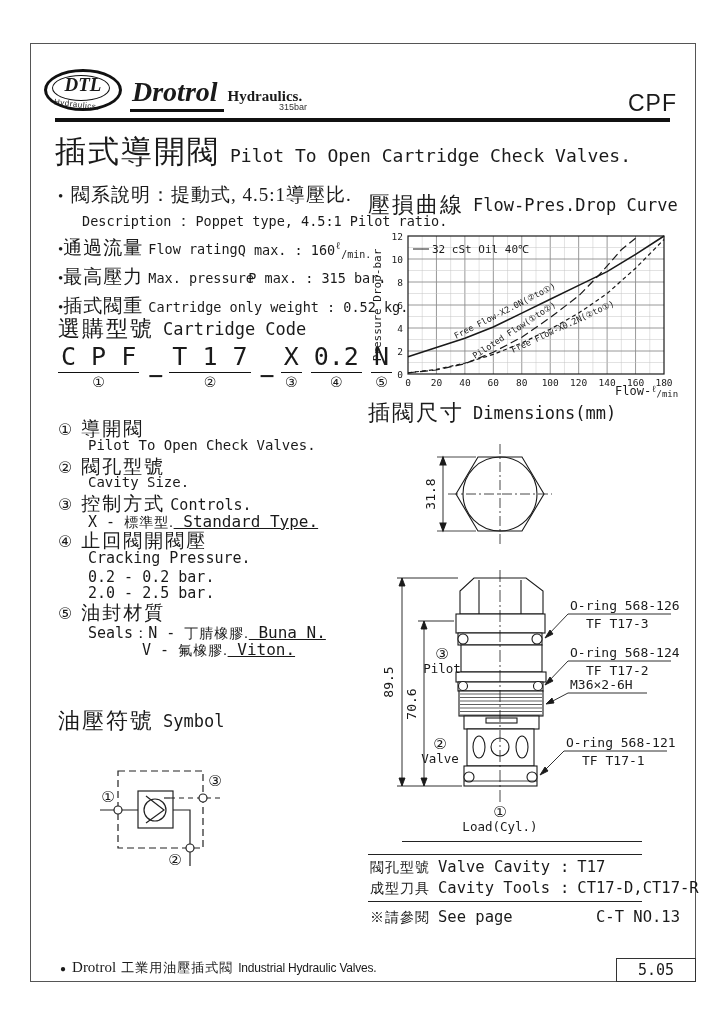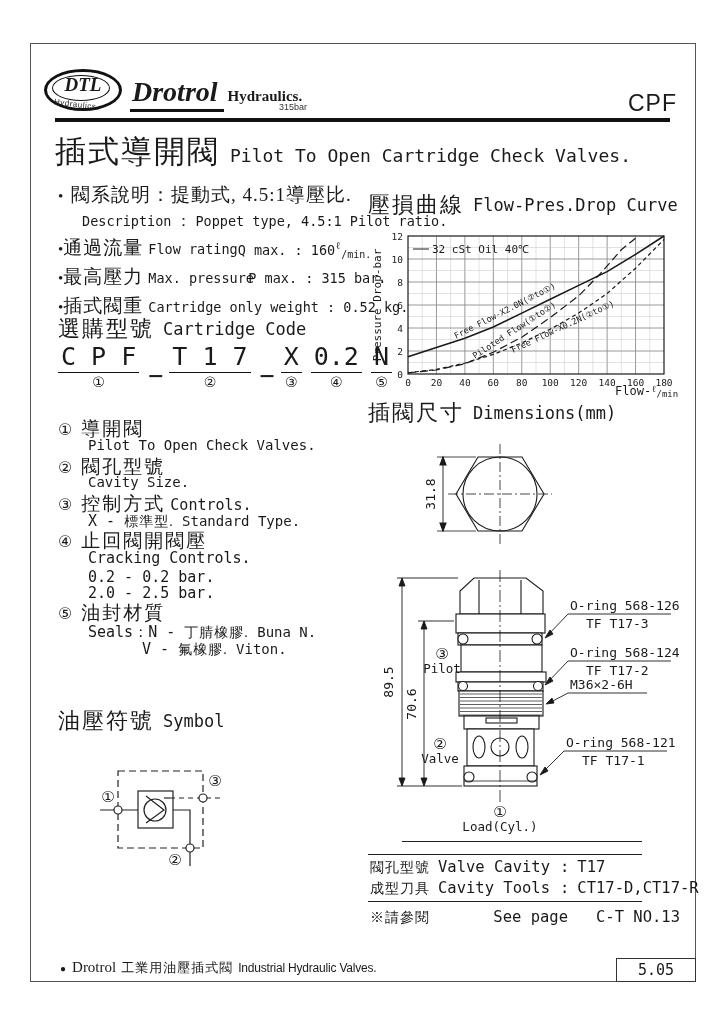--- a/index.html
+++ b/index.html
@@ -49,21 +49,21 @@
   .oc-seg .num{font-size:14px;margin-top:1px;}
   .oc-dash{font-size:25px;margin:0 6px 0 0;padding-top:1px;}
   
   .notes{left:58px;top:412px;width:310px;height:255px;}
   .note-main{position:absolute;display:flex;align-items:baseline;}
   .note-main .num{font-size:16px;margin-right:9px;}
   .note-main .n-zh{font-size:19px;letter-spacing:2px;}
   .note-main .n-en{font-size:15px;margin-left:5px;}
   .note-sub{position:absolute;left:30px;font-size:14px;white-space:nowrap;}
   .note-sub .sz{font-size:14px;letter-spacing:1px;}
-  .note-sub .se{font-size:14px;}
+  .note-sub .se{font-size:16px;text-decoration:underline;}
   
   .symbol-heading{left:58px;top:706px;}
   .symbol-svg{left:78px;top:750px;}
   
   .chart-heading{left:368px;top:190px;}
   .chart-svg{left:372px;top:222px;}
   
   .dims-heading{left:368px;top:398px;}
   .dims-svg{left:372px;top:432px;}
   
@@ -179,21 +179,21 @@
     <div class="note-main" style="top:79px;">
       <span class="num circ">③</span>
       <span class="n-zh zh">控制方式</span>
       <span class="n-en mono">Controls.</span>
     </div>
     <div class="note-sub" style="top:100px;"><span class="mono" style="font-size:15px">X - </span><span class="sz zh">標準型.</span><span class="se mono"> Standard Type.</span></div>
     <div class="note-main" style="top:116px;">
       <span class="num circ">④</span>
       <span class="n-zh zh">止回閥開閥壓</span>
     </div>
-    <div class="note-sub mono" style="top:137px;font-size:15px;">Cracking Controls.</div>
+    <div class="note-sub mono" style="top:137px;font-size:15px;">Cracking Pressure.</div>
     <div class="note-sub mono" style="top:156px;font-size:15px;">0.2 - 0.2 bar.</div>
     <div class="note-sub mono" style="top:172px;font-size:15px;">2.0 - 2.5 bar.</div>
     <div class="note-main" style="top:188px;">
       <span class="num circ">⑤</span>
       <span class="n-zh zh">油封材質</span>
     </div>
     <div class="note-sub" style="top:211px;"><span class="mono" style="font-size:15px">Seals：</span><span class="mono" style="font-size:15px">N - </span><span class="sz zh">丁腈橡膠.</span><span class="se mono"> Buna N.</span></div>
     <div class="note-sub" style="top:228px;left:84px;"><span class="mono" style="font-size:15px">V - </span><span class="sz zh">氟橡膠.</span><span class="se mono"> Viton.</span></div>
   </div>
 
@@ -385,21 +385,21 @@
     <span class="c-val mono">T17</span>
   </div>
   <div class="cav-row" style="left:370px;top:879px;">
     <span class="c-zh zh">成型刀具</span>
     <span class="c-en mono">Cavity Tools</span>
     <span class="c-sep mono">:</span>
     <span class="c-val mono">CT17-D,CT17-R</span>
   </div>
   <div class="cav-row" style="left:370px;top:908px;">
     <span class="c-zh zh">※請參閱</span>
-    <span class="c-en mono" style="width:130px;text-align:right;">See page</span>
+    <span class="c-en mono" style="width:130px;">See page</span>
     <span class="c-val mono" style="margin-left:28px;">C-T NO.13</span>
   </div>
 
   <div class="abs footer-line">
     <span class="f-bullet">●</span>
     <span class="f-brand zh">Drotrol</span>
     <span class="f-zh zh">工業用油壓插式閥</span>
     <span class="f-en">Industrial Hydraulic Valves.</span>
   </div>
   <div class="abs page-num-box mono">

